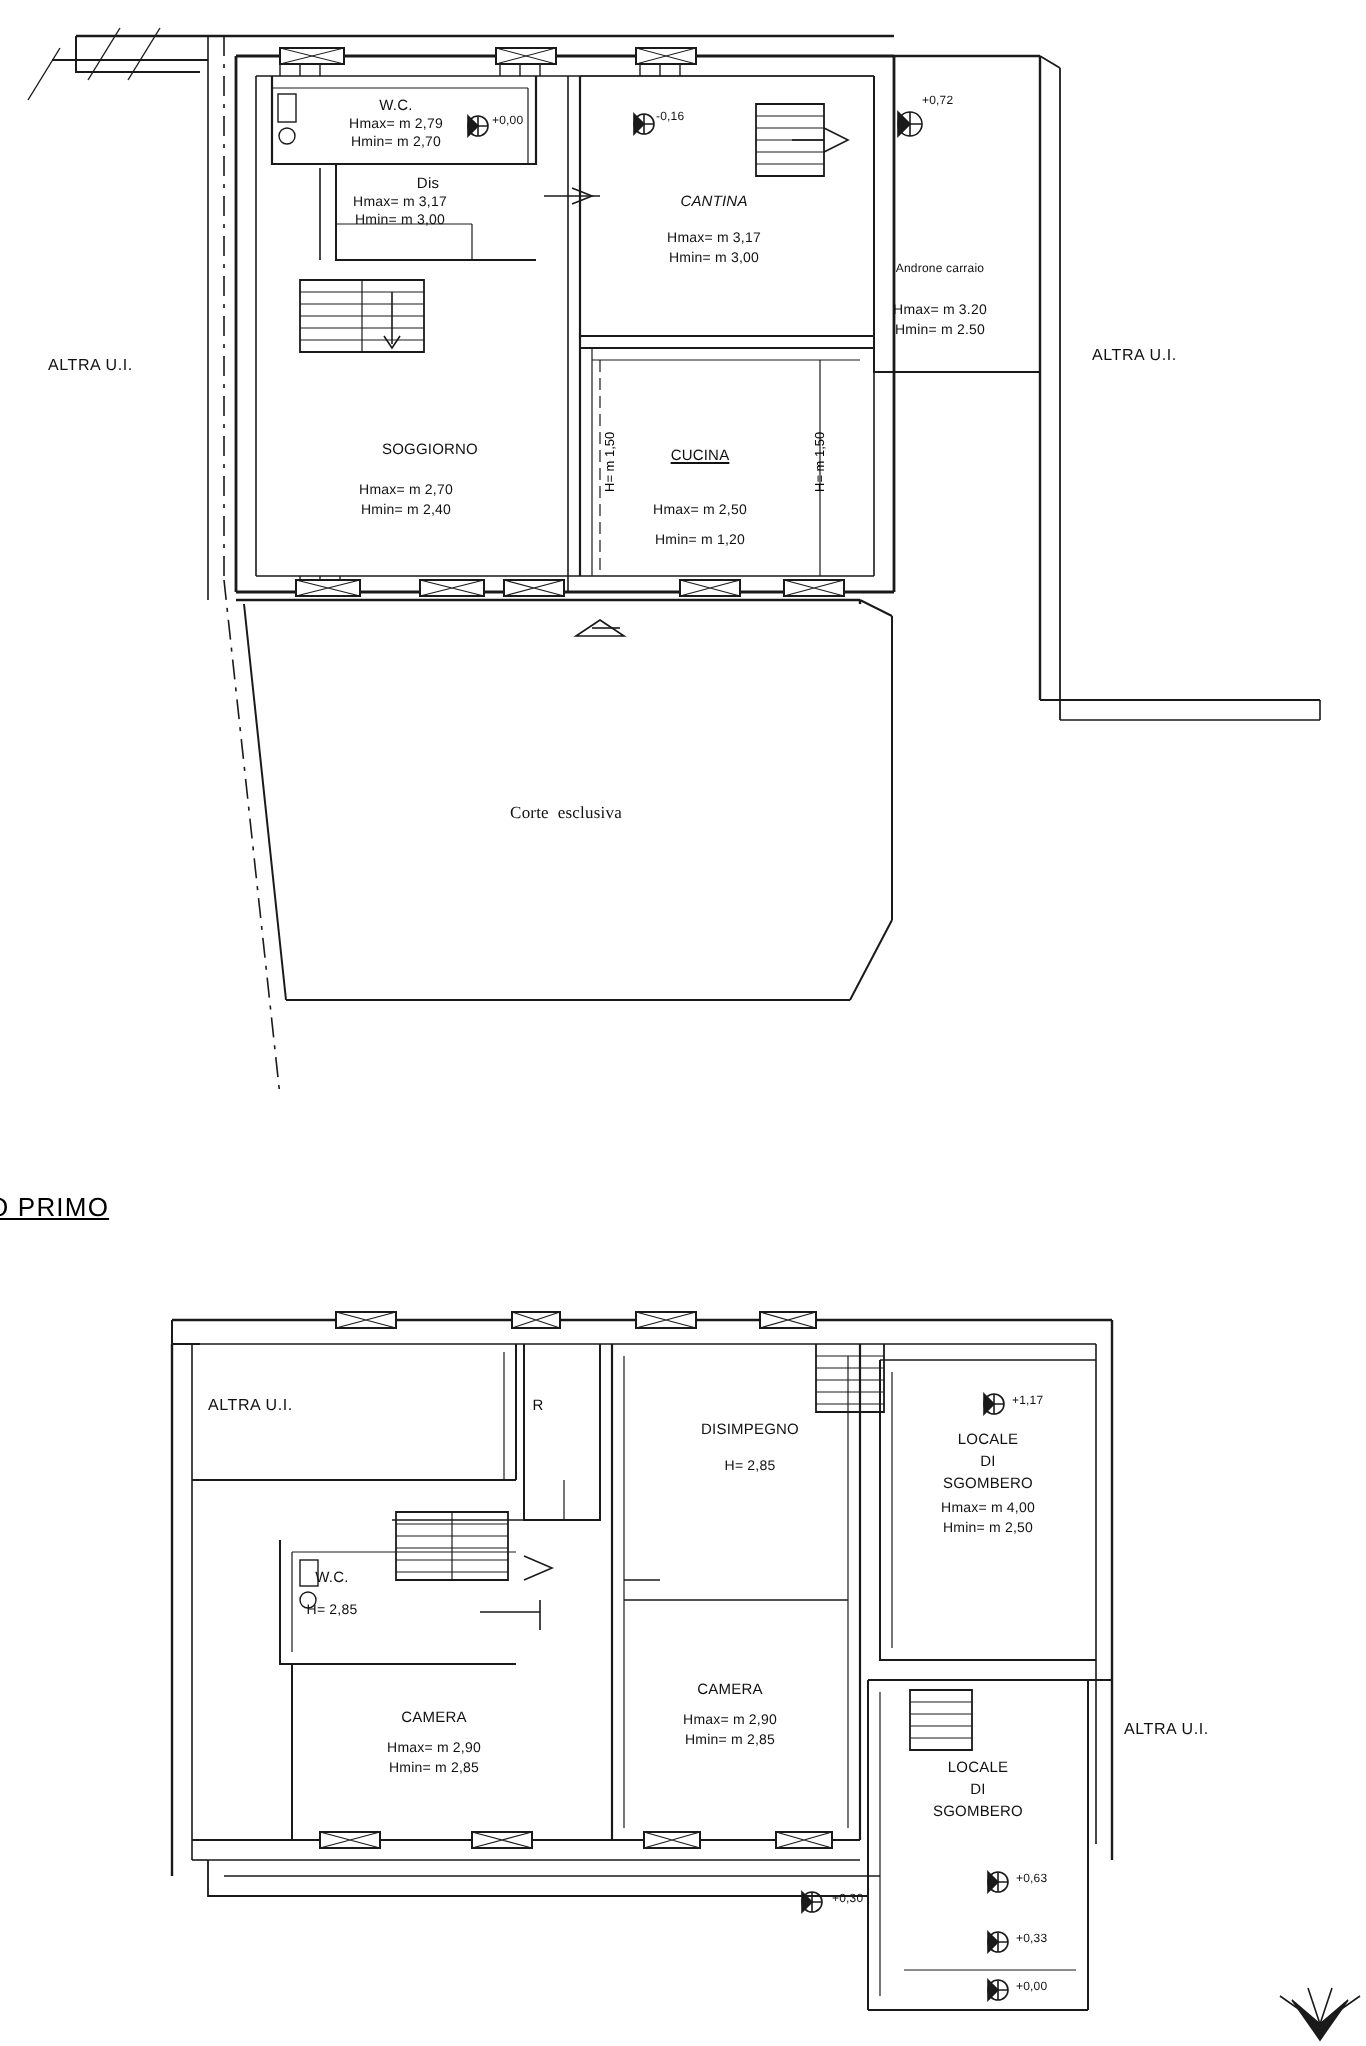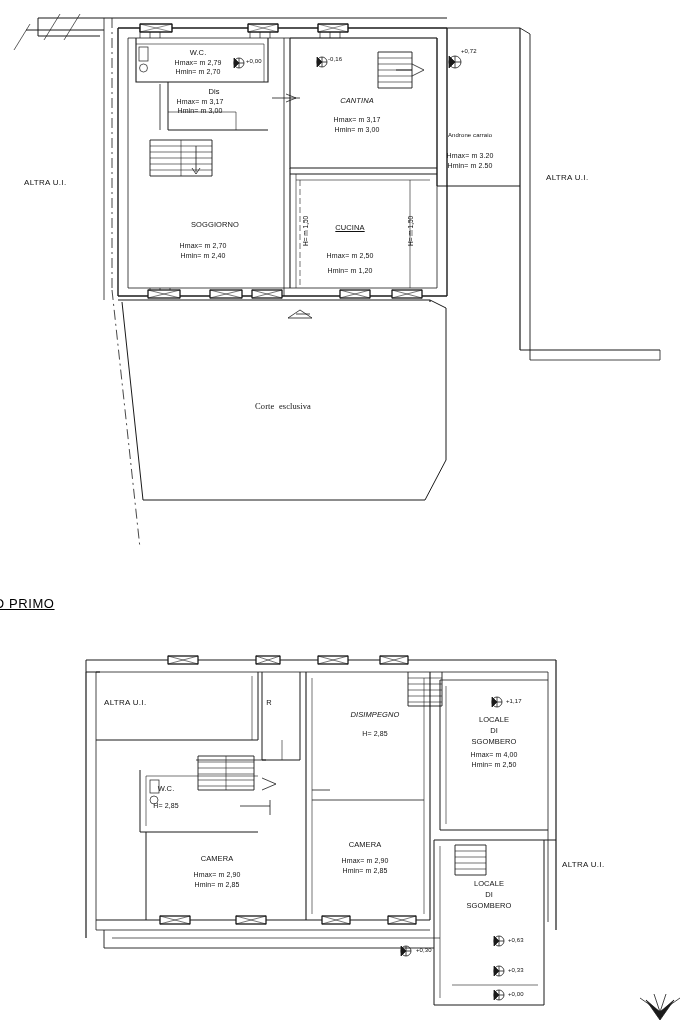--- a/index.html
+++ b/index.html
@@ -292,21 +292,21 @@
 <div class="vert" style="left:302px;top:246px;transform:rotate(-90deg);">H= m 1,50</div>
 <div class="vert" style="left:407px;top:246px;transform:rotate(-90deg);">H= m 1,50</div>
 
 <div class="floor-title" style="left:-6px;top:596px;">O PRIMO</div>
 
 <div class="lbl altra" style="left:104px;top:698px;">ALTRA U.I.</div>
 <div class="lbl altra" style="left:562px;top:860px;">ALTRA U.I.</div>
 
 <div class="lbl c room" style="left:269px;top:698px;">R</div>
 
-<div class="lbl c room" style="left:375px;top:710px;font-style:italic;">DISIMPEGNO</div>
+<div class="lbl c room" style="left:375px;top:710px;">DISIMPEGNO</div>
 <div class="lbl c" style="left:375px;top:729px;">H= 2,85</div>
 
 <div class="lbl c room" style="left:494px;top:715px;">LOCALE</div>
 <div class="lbl c room" style="left:494px;top:726px;">DI</div>
 <div class="lbl c room" style="left:494px;top:737px;">SGOMBERO</div>
 <div class="lbl c" style="left:494px;top:750px;">Hmax= m 4,00</div>
 <div class="lbl c" style="left:494px;top:760px;">Hmin= m 2,50</div>
 
 <div class="lbl c room" style="left:166px;top:784px;">W.C.</div>
 <div class="lbl c" style="left:166px;top:801px;">H= 2,85</div>

